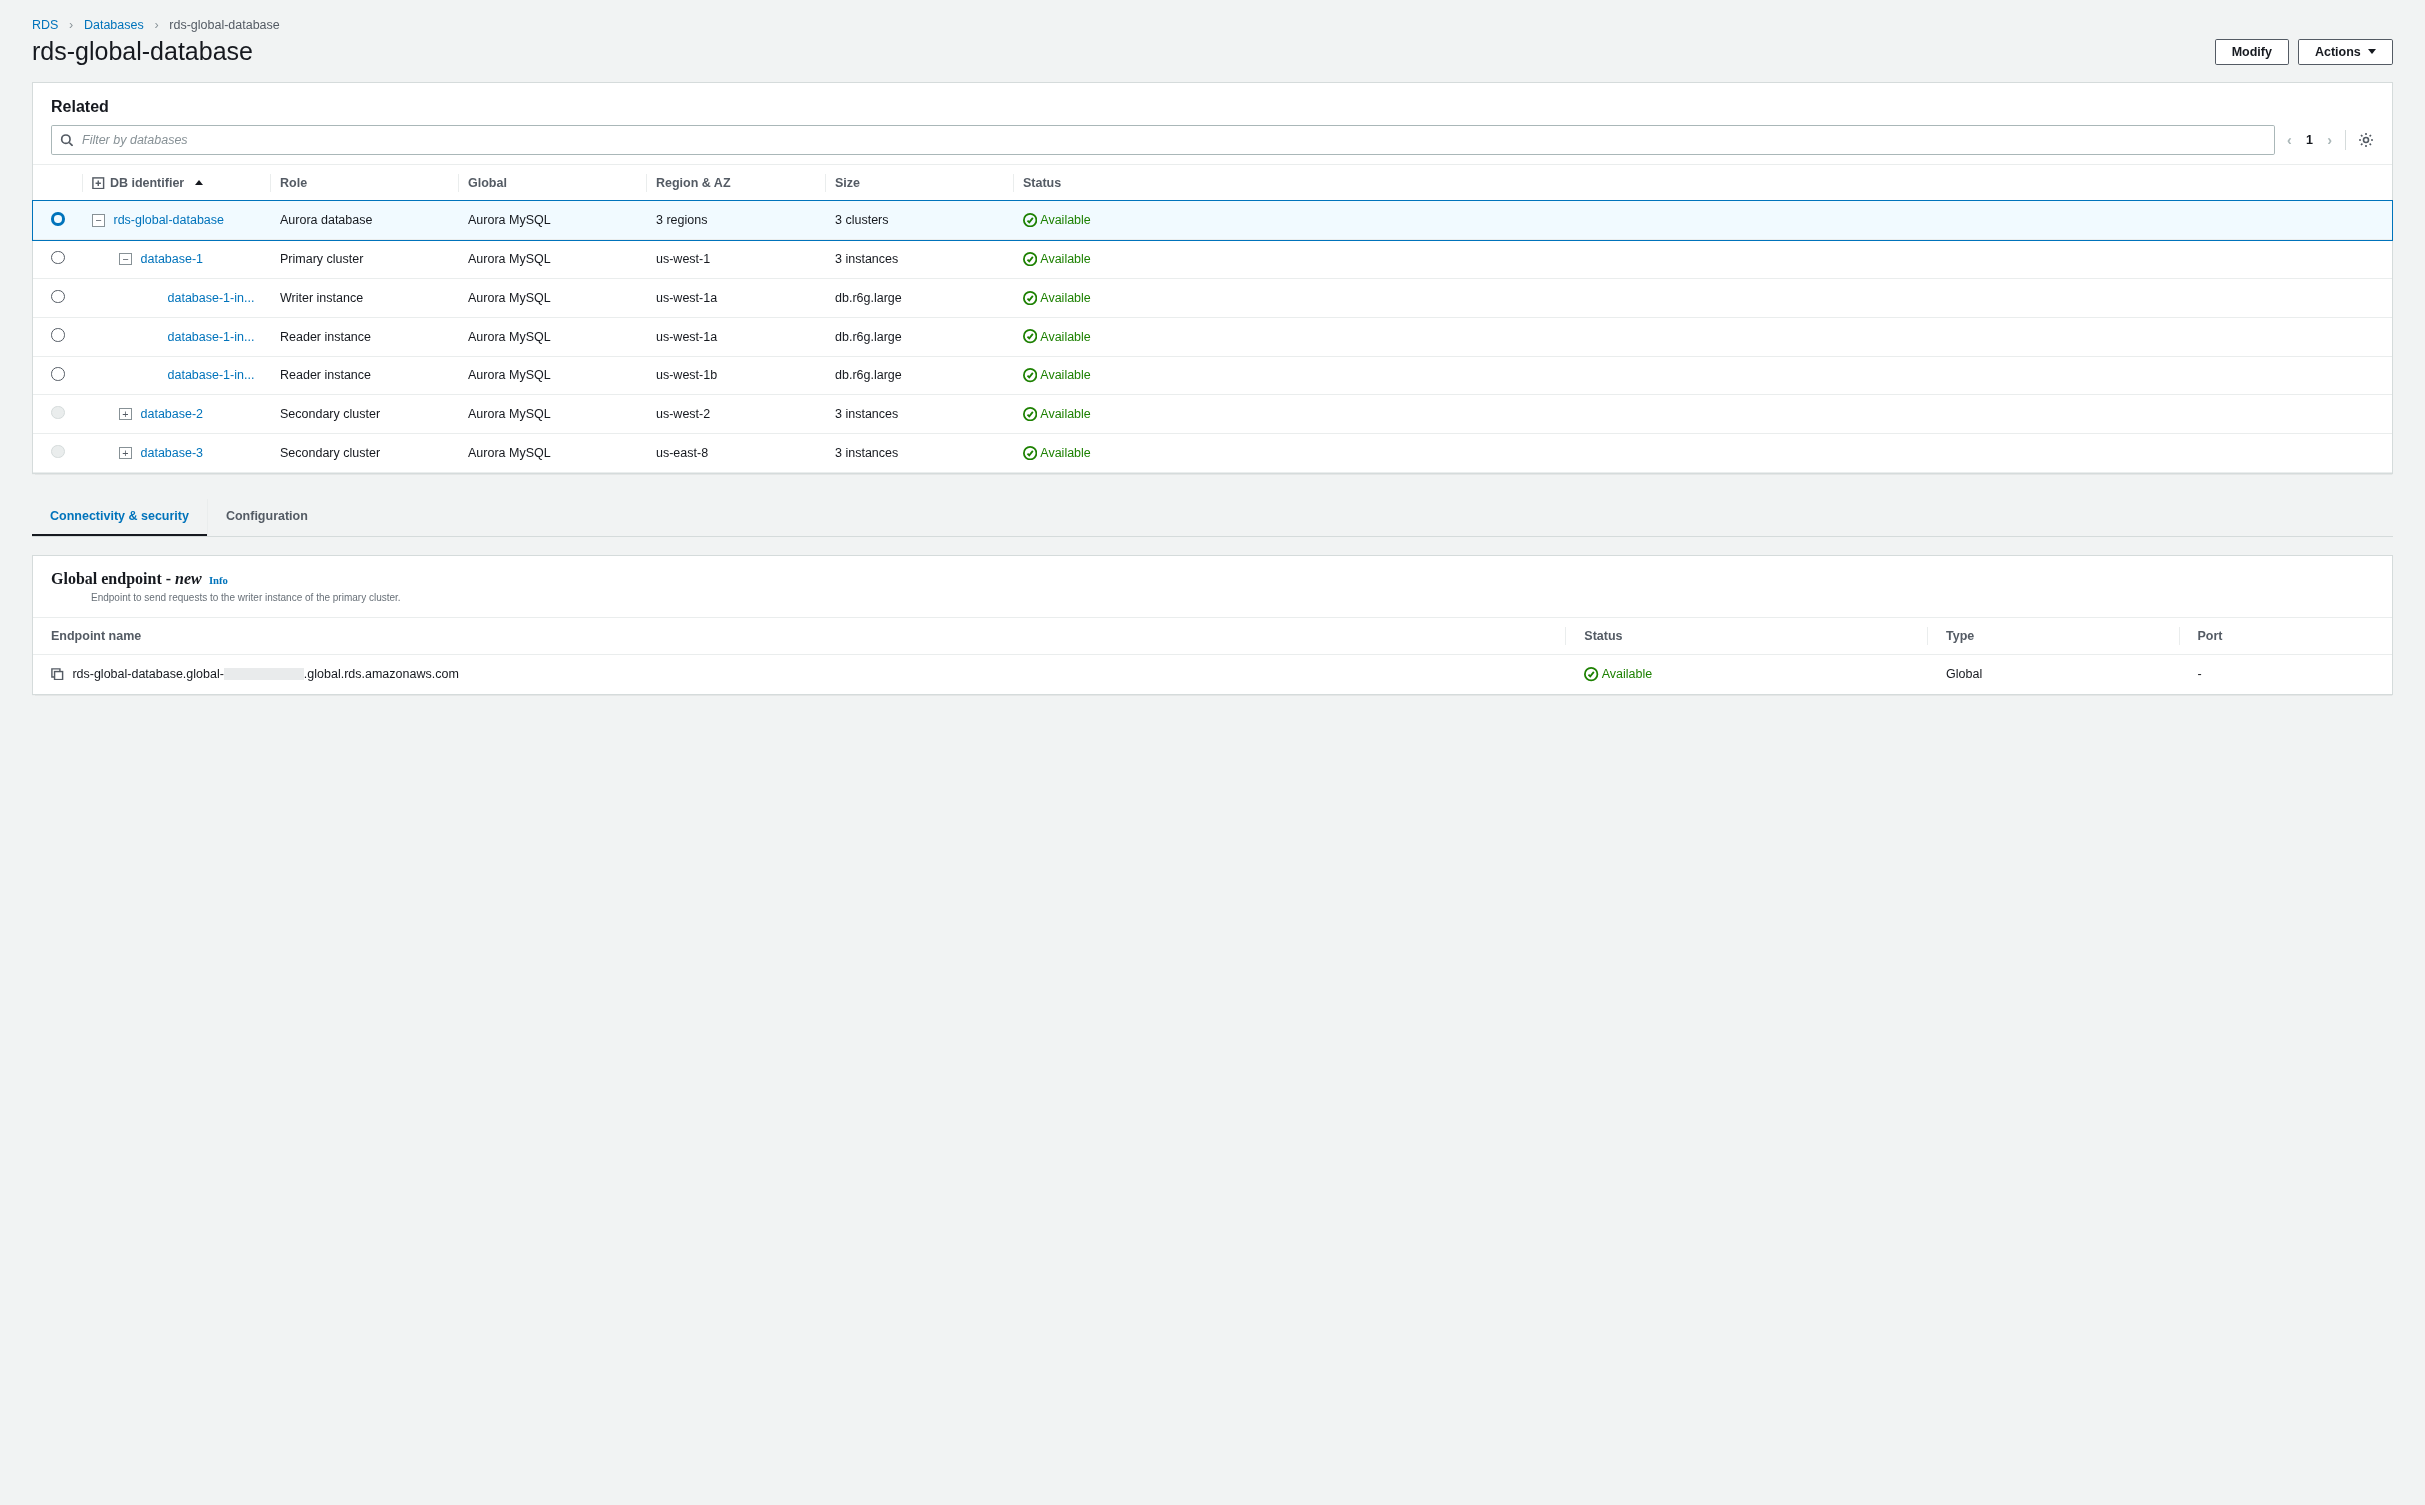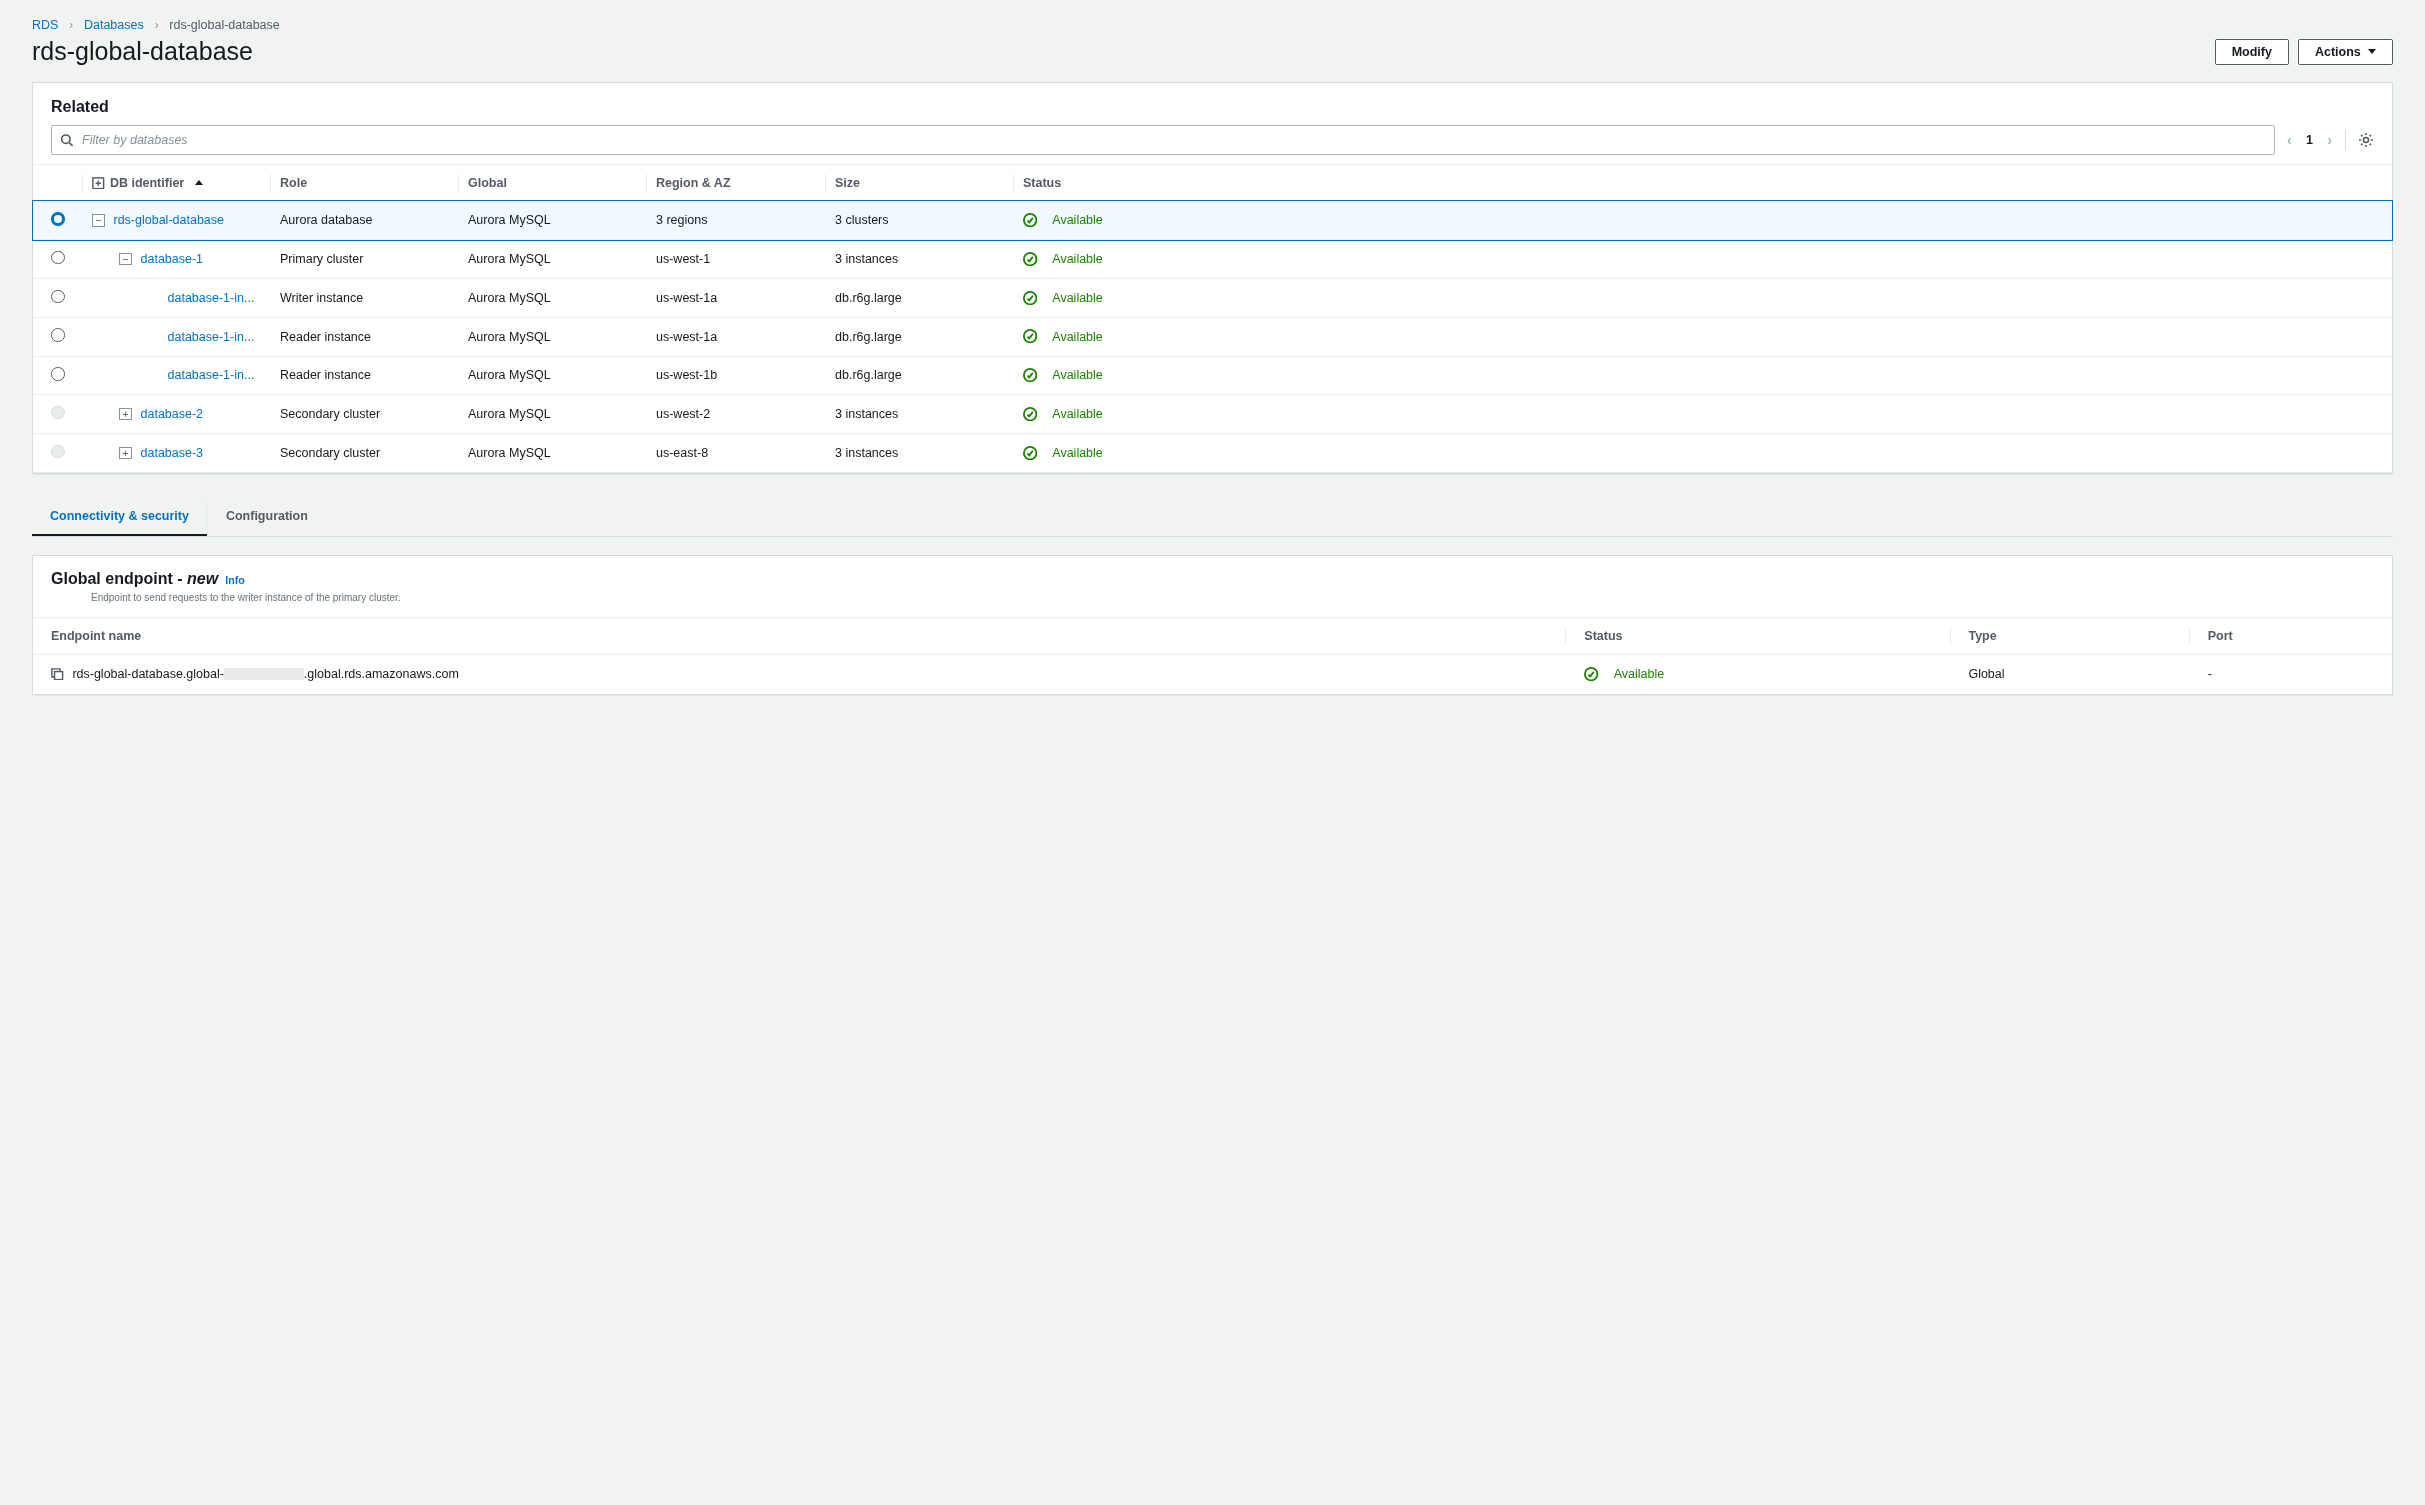--- a/index.html
+++ b/index.html
@@ -76,38 +76,38 @@
   .radio-outer.disabled { border: 1.3px solid #d5dbdb; background: #eaeded; cursor: default; }
   .radio-outer.checked { border-color: #0073bb; border-width: 3.6px; }
 
   .id-cell { display: flex; align-items: center; }
   .tree-box {
     width: 12.5px; height: 12.5px; border: 0.9px solid #879196; display: inline-flex;
     align-items: center; justify-content: center; font-size: 10.7px; line-height: 1;
     color: #545b64; margin-right: 9px; cursor: pointer; background: #fff;
   }
 
-  .status-cell { display: flex; align-items: center; gap: 15px; color: #1d8102; }
+  .status-cell { display: flex; align-items: center; gap: 3px; color: #1d8102; }
   .check-svg { width: 14.3px; height: 14.3px; stroke: #1d8102; fill: none; stroke-width: 2; }
 
   .th-inner { display: flex; align-items: center; gap: 5.4px; }
   .plus-square-svg { width: 12.5px; height: 12.5px; stroke: #545b64; fill: none; stroke-width: 1.6; }
 
   
   .tabs { display: flex; border-bottom: 0.9px solid #d5dbdb; margin: 25px 0 0 0; }
   .tab {
     padding: 10.7px 18px; font-weight: 700; color: #545b64; cursor: pointer;
   }
   .tab.active { color: #0073bb; border-bottom: 2.7px solid #16191f; }
   .tab + .tab { border-left: 0.9px solid #eaeded; }
 
   
   .panel2 { margin-top: 18px; }
   .ep-head { padding: 14.3px 18px; }
-  .ep-title-row { display: flex; align-items: baseline; gap: 7.2px; }
+  .ep-title-row { display: flex; align-items: baseline; gap: 7.2px; font-family: Liberation Serif, serif; }
   .ep-title { font-size: 16px; font-weight: 700; }
   .ep-new { font-style: italic; font-weight: 700; }
   .ep-info { color: #0073bb; font-size: 10.7px; font-weight: 700; cursor: pointer; }
   .ep-sub { color: #687078; font-size: 10px; margin-top: 3.6px; margin-left: 40px; }
 
   table.ep-table { width: 100%; border-collapse: collapse; }
   .ep-table thead th {
     text-align: left; font-weight: 700; color: #545b64; font-size: 12.5px;
     padding: 10.7px 18px; border-top: 0.9px solid #eaeded; border-bottom: 0.9px solid #eaeded; position: relative;
   }

